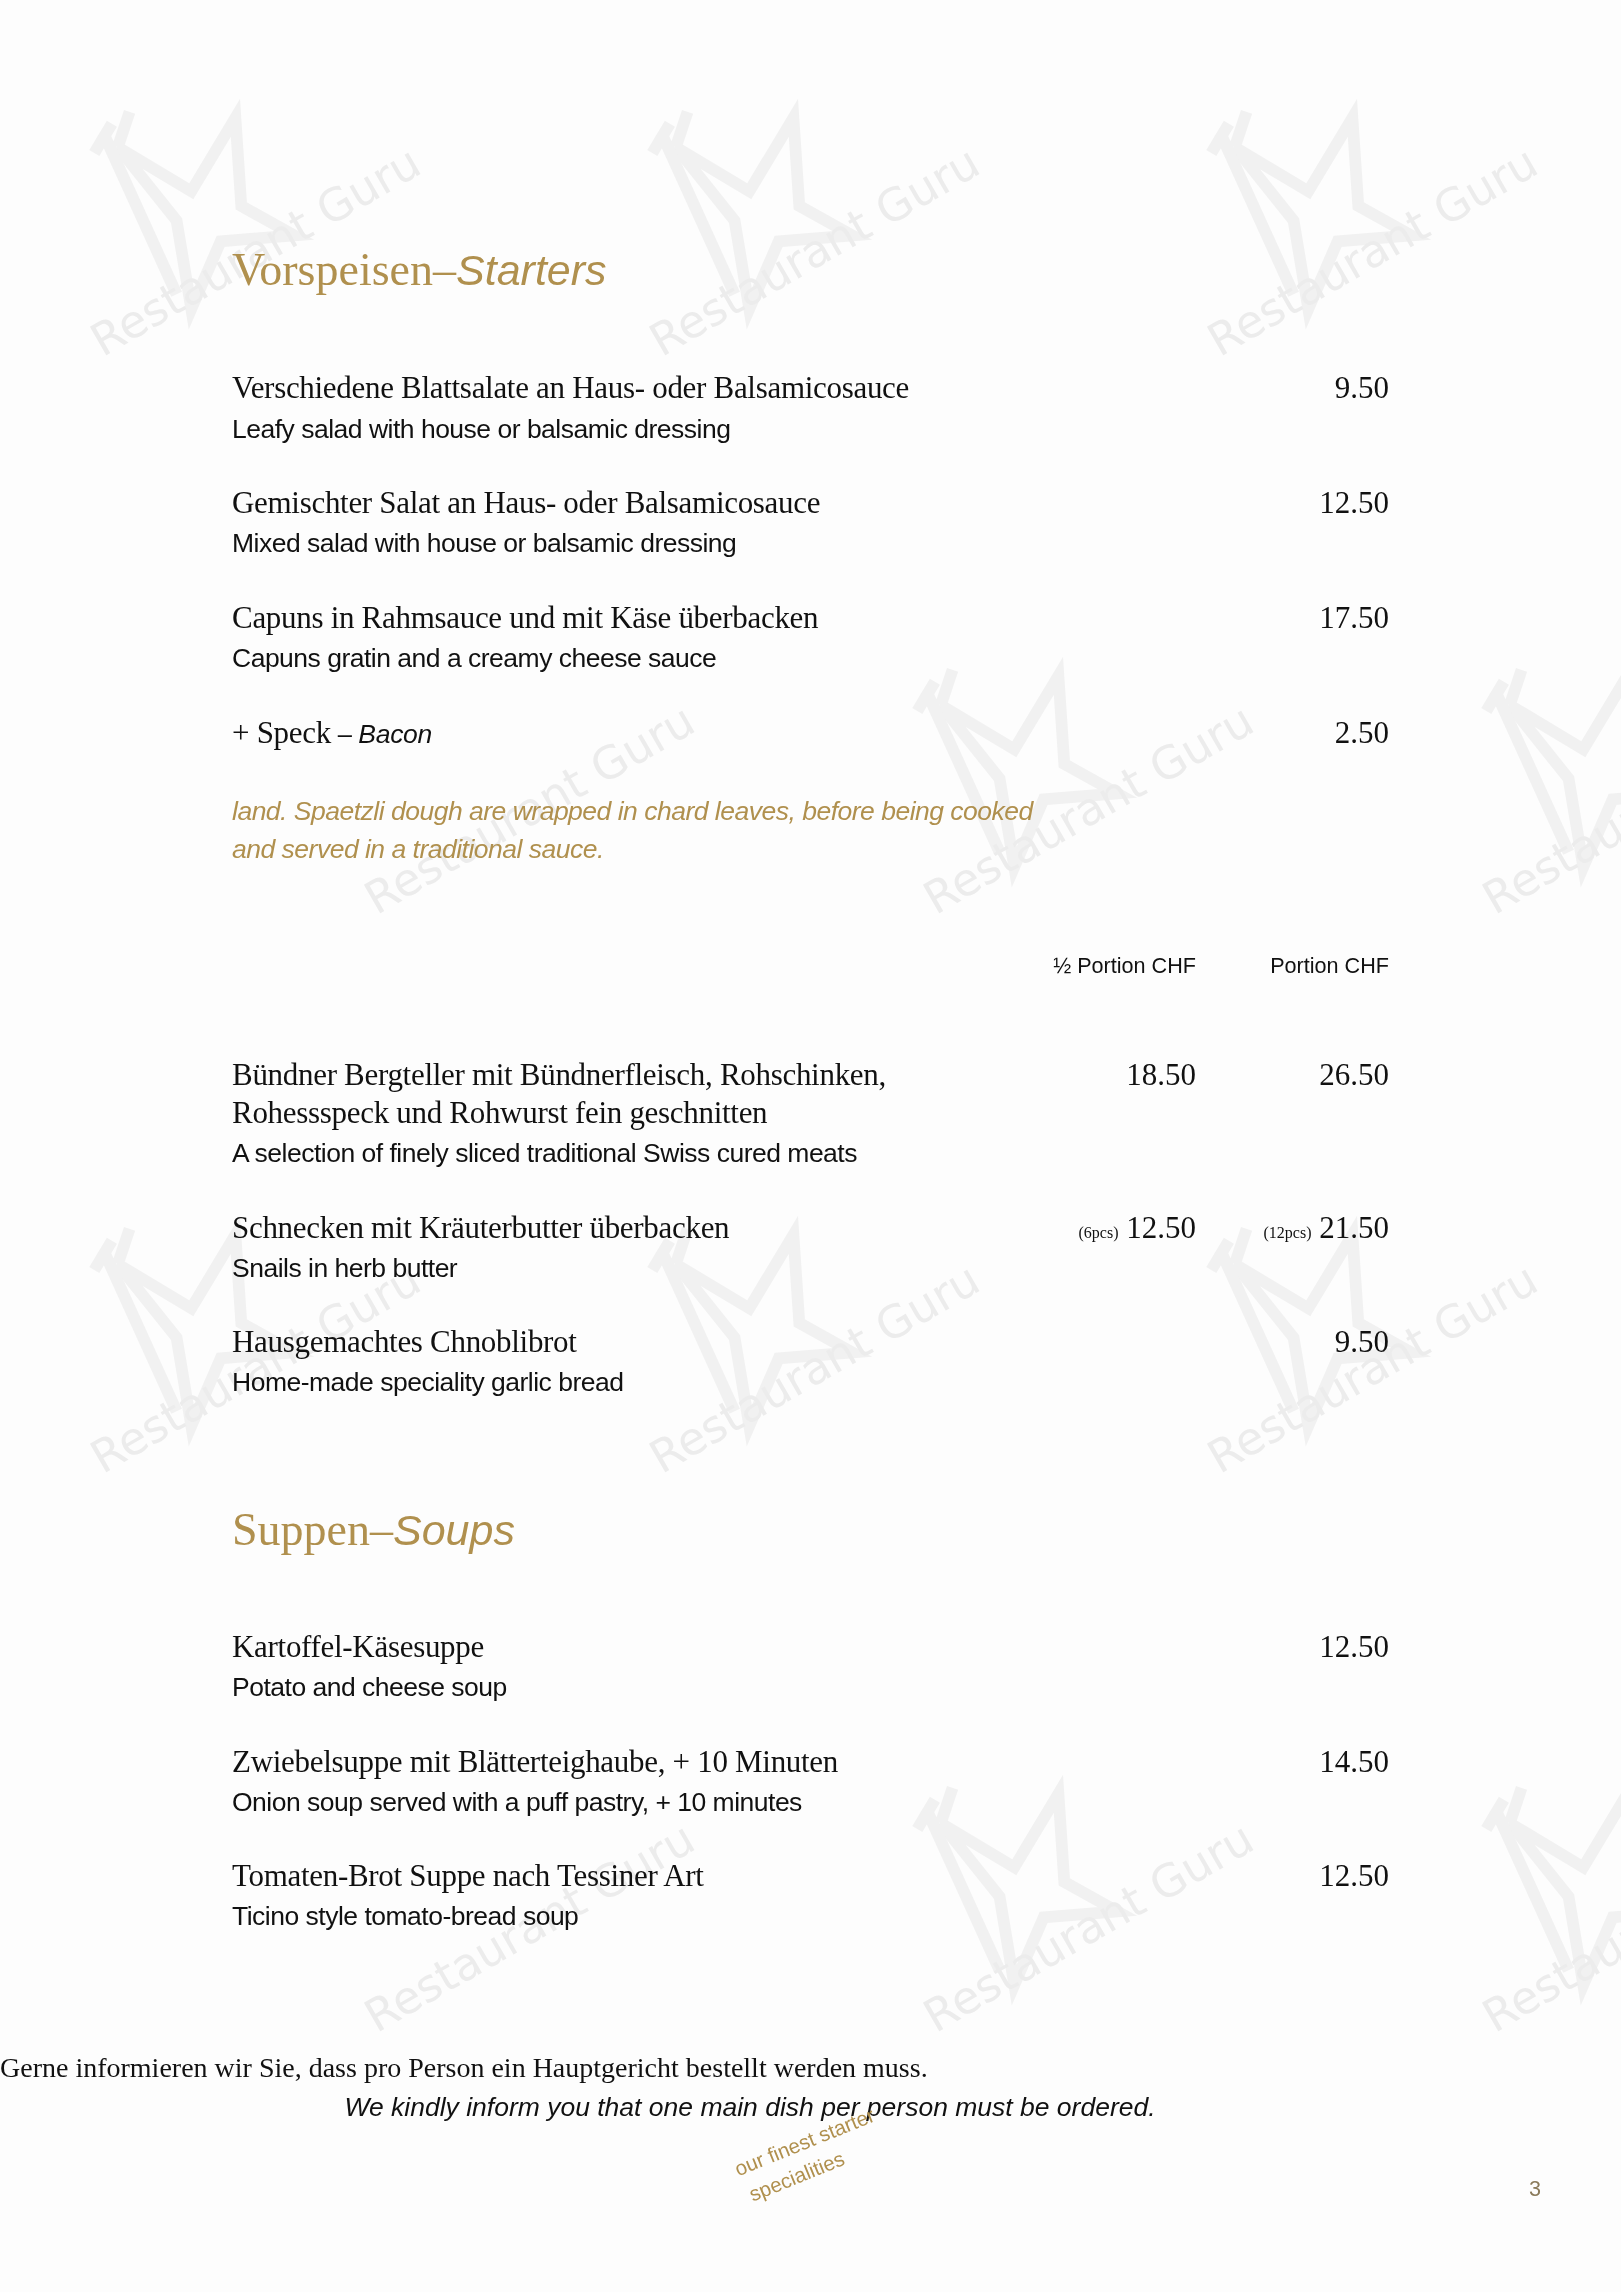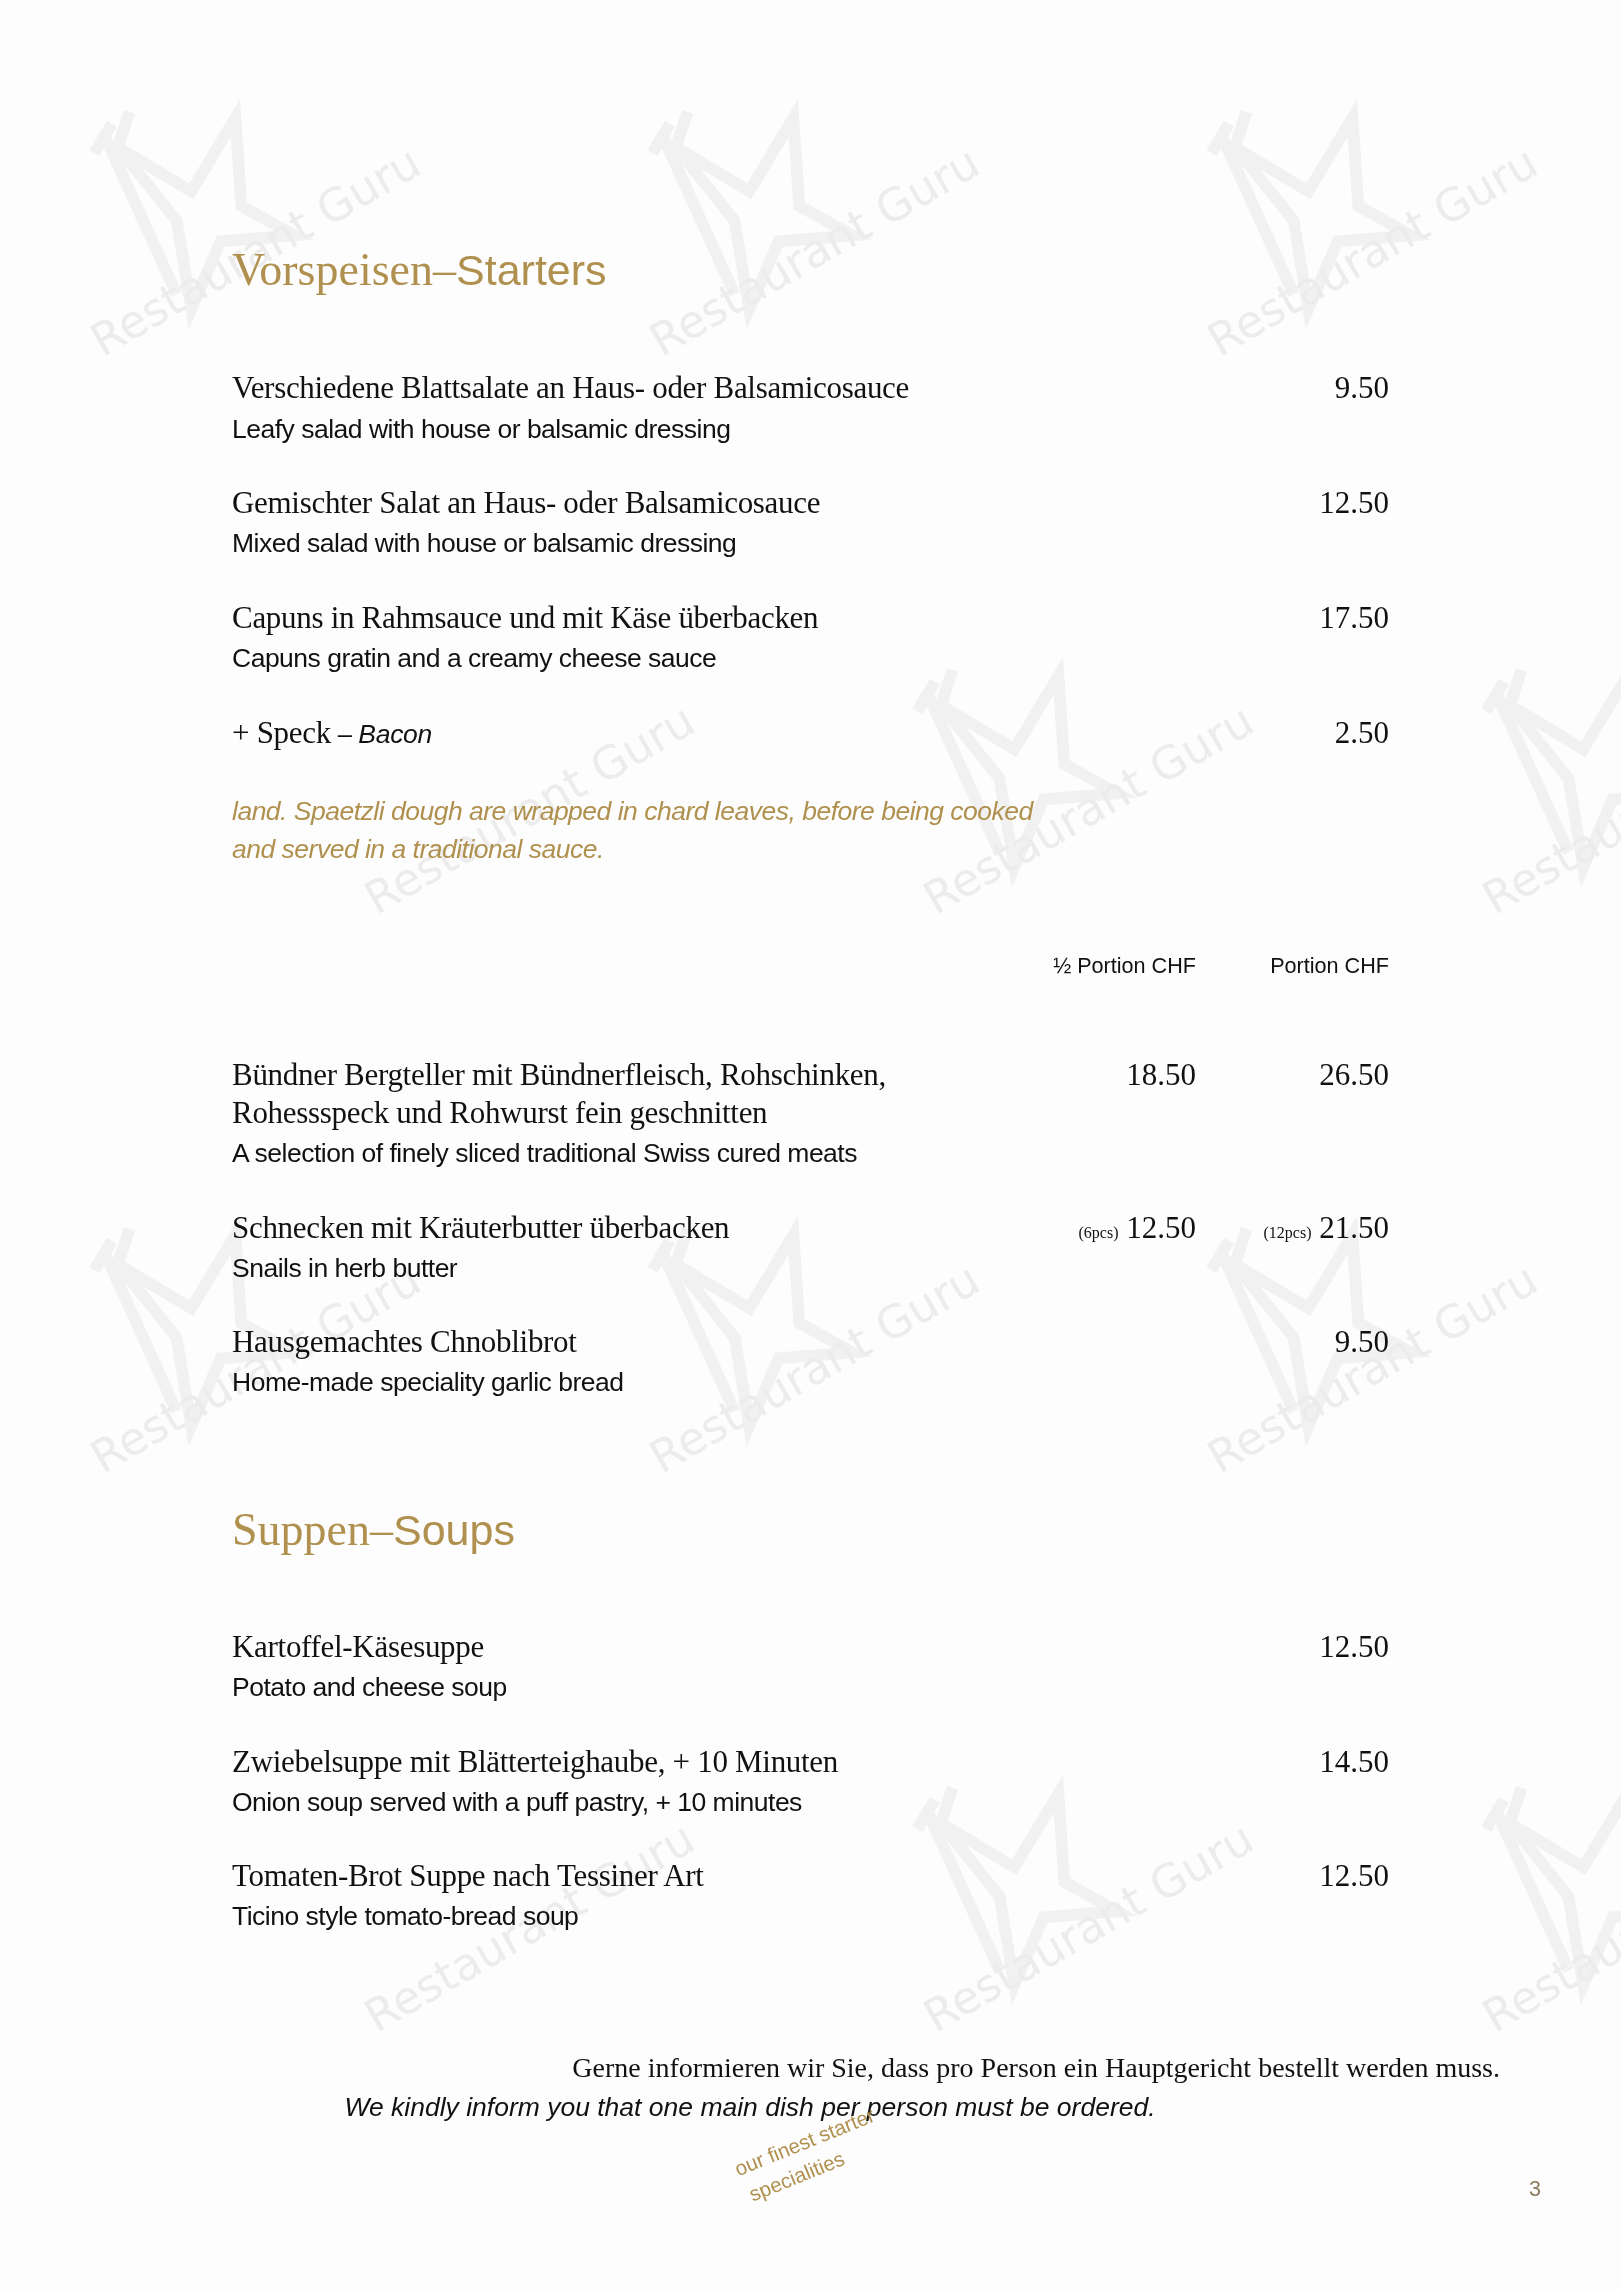--- a/index.html
+++ b/index.html
@@ -2,31 +2,31 @@
 <html><head>
 <meta charset="utf-8">
 <style>
   html, body { margin:0; padding:0; }
   body { width:1621px; height:2293px; background:#fdfdfd; position:relative; overflow:hidden;
          font-family:"Liberation Serif", serif; color:#111; }
   .wm { position:absolute; width:294px; height:294px; opacity:0.5; pointer-events:none; }
   .wm-text { position:absolute; font-family:"DejaVu Sans", sans-serif; font-size:45px; color:#ececec;
              transform:rotate(-30deg); transform-origin:left bottom; white-space:nowrap; pointer-events:none; }
   .section-title { position:absolute; left:232px; font-size:46px; color:#b0904e; white-space:nowrap; }
-  .section-title .en { font-family:"Liberation Sans", sans-serif; font-size:43px; }
+  .section-title .en { font-family:"Liberation Sans", sans-serif; font-style:italic; font-size:43px; }
   .item-de { position:absolute; left:232px; font-size:31px; color:#111; white-space:nowrap; letter-spacing:-0.3px; }
   .item-en { position:absolute; left:232px; font-family:"Liberation Sans", sans-serif; 
              font-size:26.5px; color:#111; white-space:nowrap; letter-spacing:-0.5px; }
   .price { position:absolute; right:232px; font-size:31px; text-align:left; white-space:nowrap; }
   .price-half { position:absolute; right:425px; font-size:31px; text-align:right; white-space:nowrap; }
   .pcs { font-size:16px; }
   .note { position:absolute; left:232px; font-family:"Liberation Sans", sans-serif; font-style:italic;
           font-size:26.5px; line-height:38px; color:#b0904e; width:863px; letter-spacing:-0.5px; }
   .colhead { position:absolute; font-family:"Liberation Sans", sans-serif; font-size:21.6px; white-space:nowrap; }
-  .footer-de { position:absolute; left:0; width:1500px; text-align:right; font-size:28px; white-space:nowrap; }
+  .footer-de { position:absolute; left:0; width:1500px; text-align:left; font-size:28px; white-space:nowrap; }
   .footer-en { position:absolute; left:0; width:1500px; text-align:center; font-family:"Liberation Sans", sans-serif;
                font-style:italic; font-size:26.5px; white-space:nowrap; }
   .stamp { position:absolute; left:730px; top:2156px; font-family:"Liberation Sans", sans-serif; font-size:20.6px;
            color:#b0904e; transform:rotate(-22deg); transform-origin:left top; line-height:29px; }
   .pagenum { position:absolute; left:1529px; top:2176px; font-family:"Liberation Sans", sans-serif; font-size:21.6px; color:#8a7a5a; }
 </style>
 </head>
 <body>
 
 <div>

